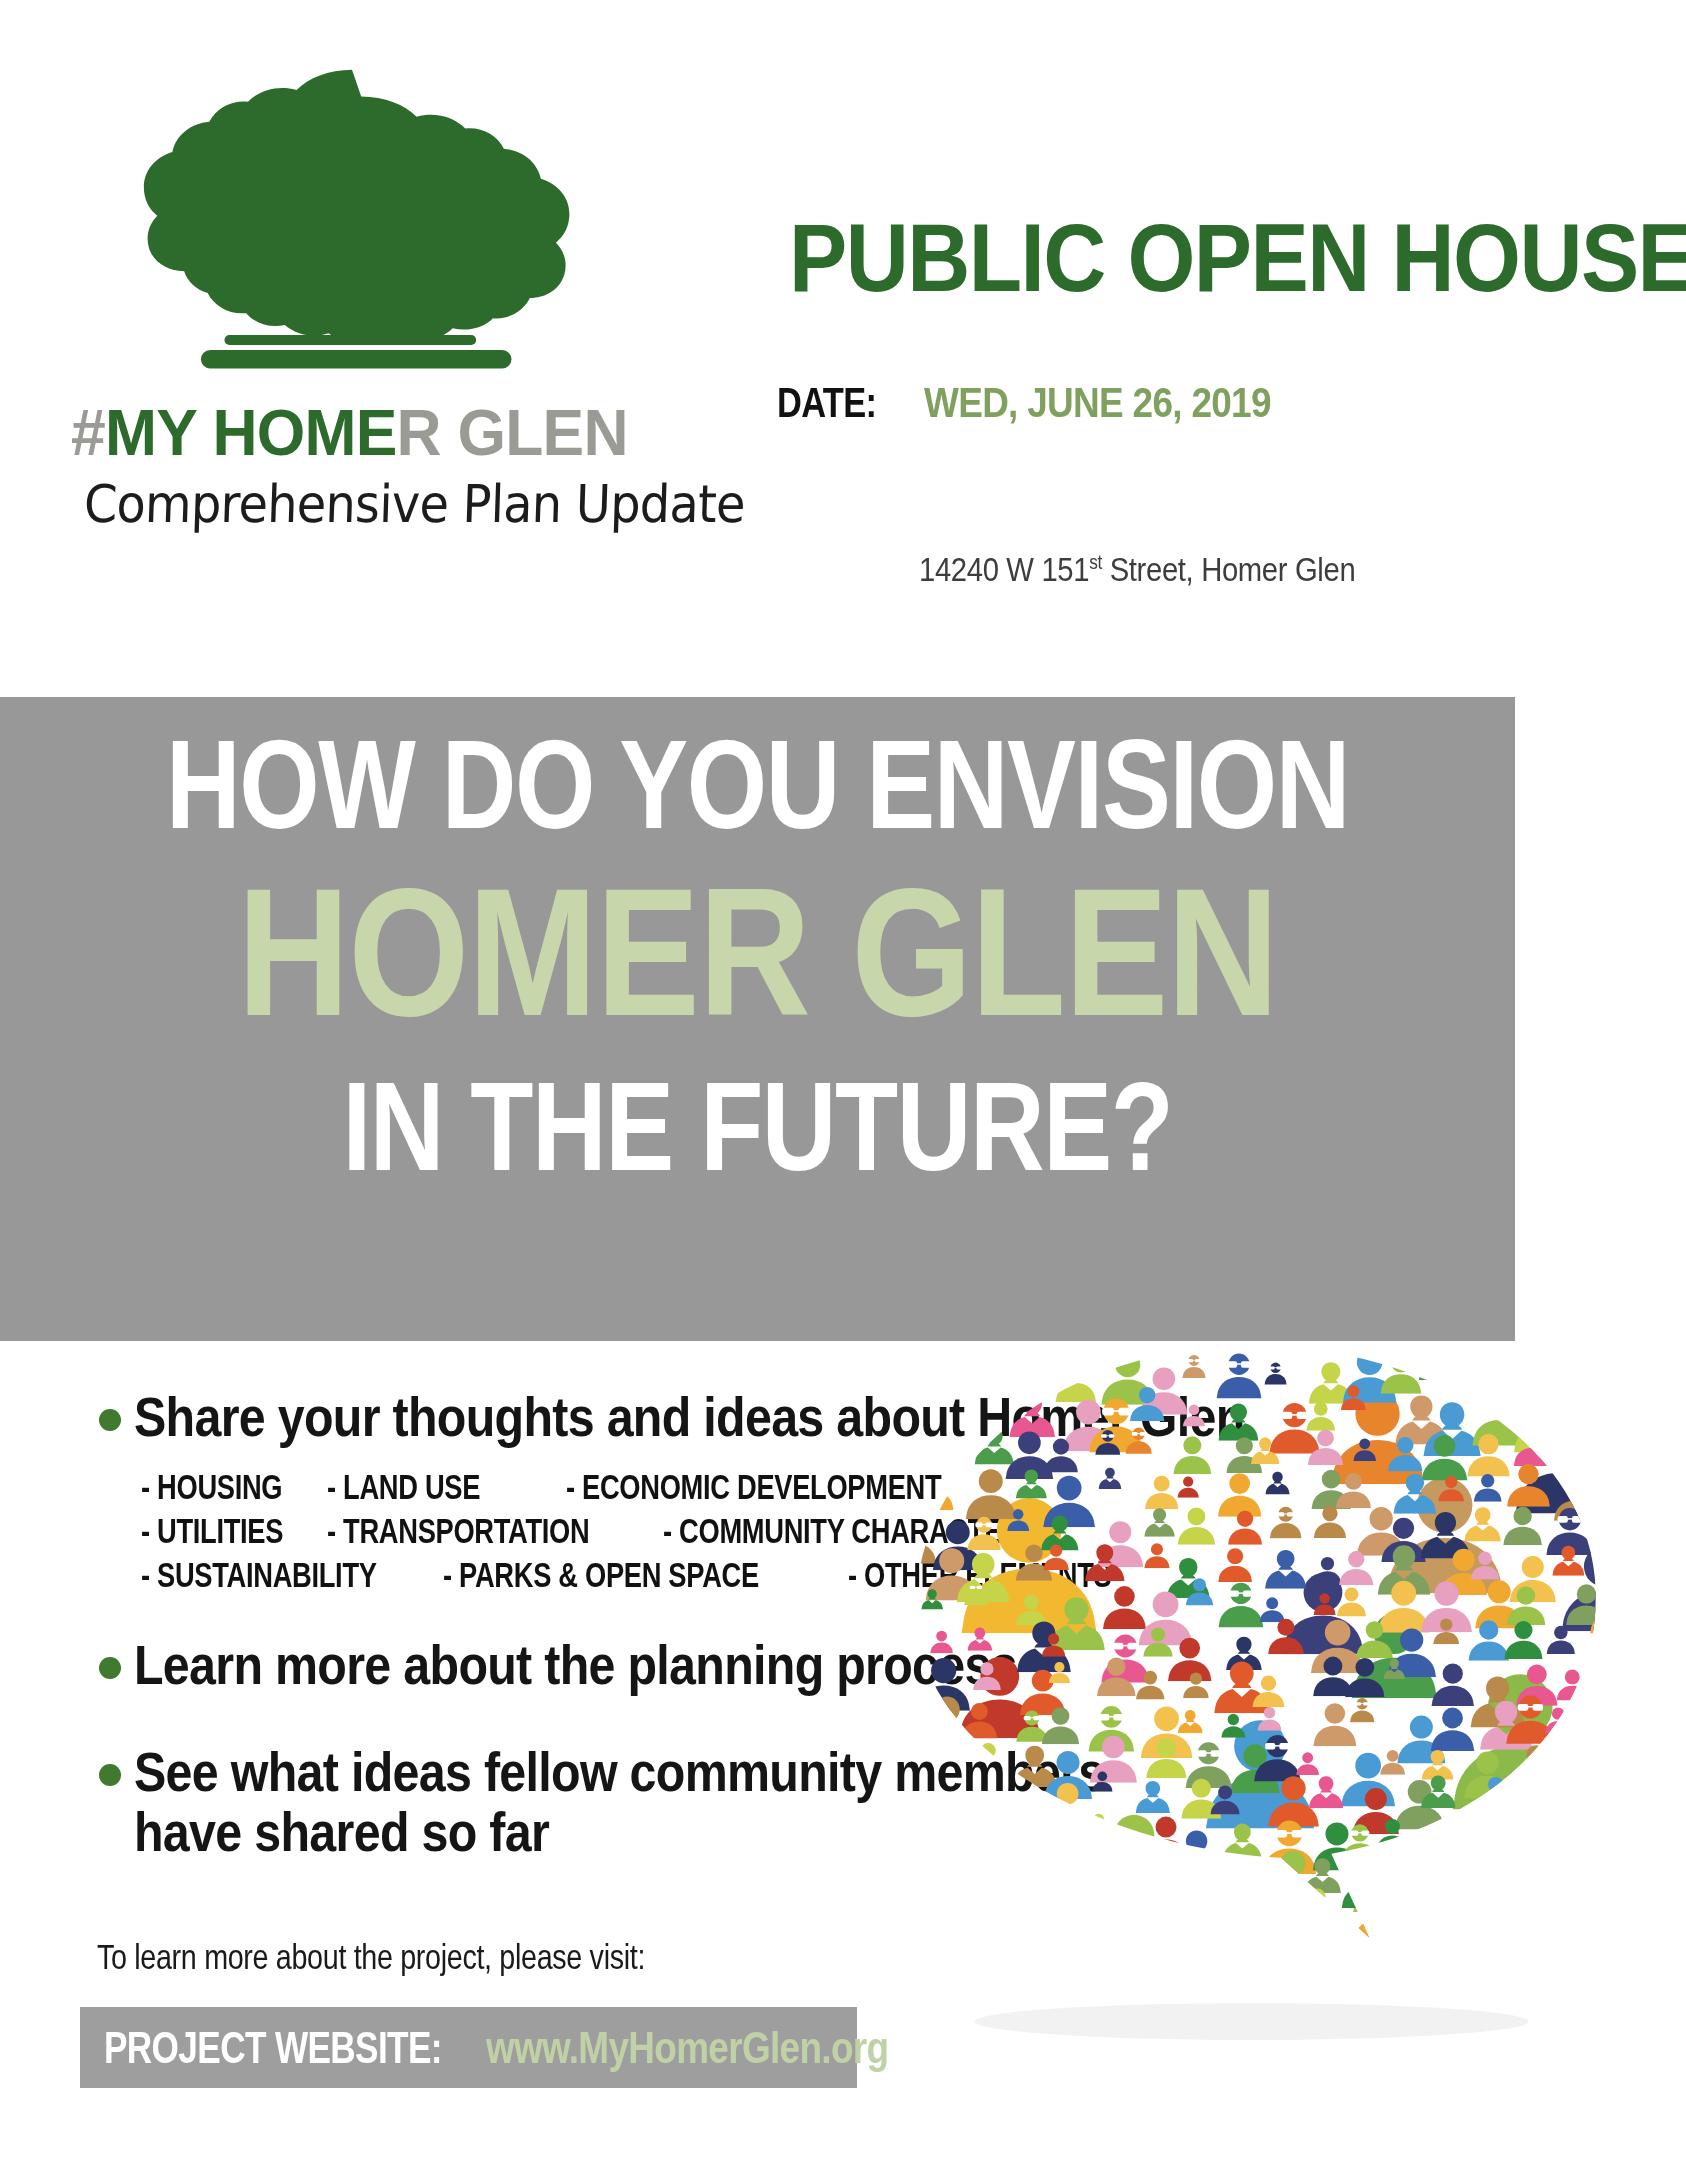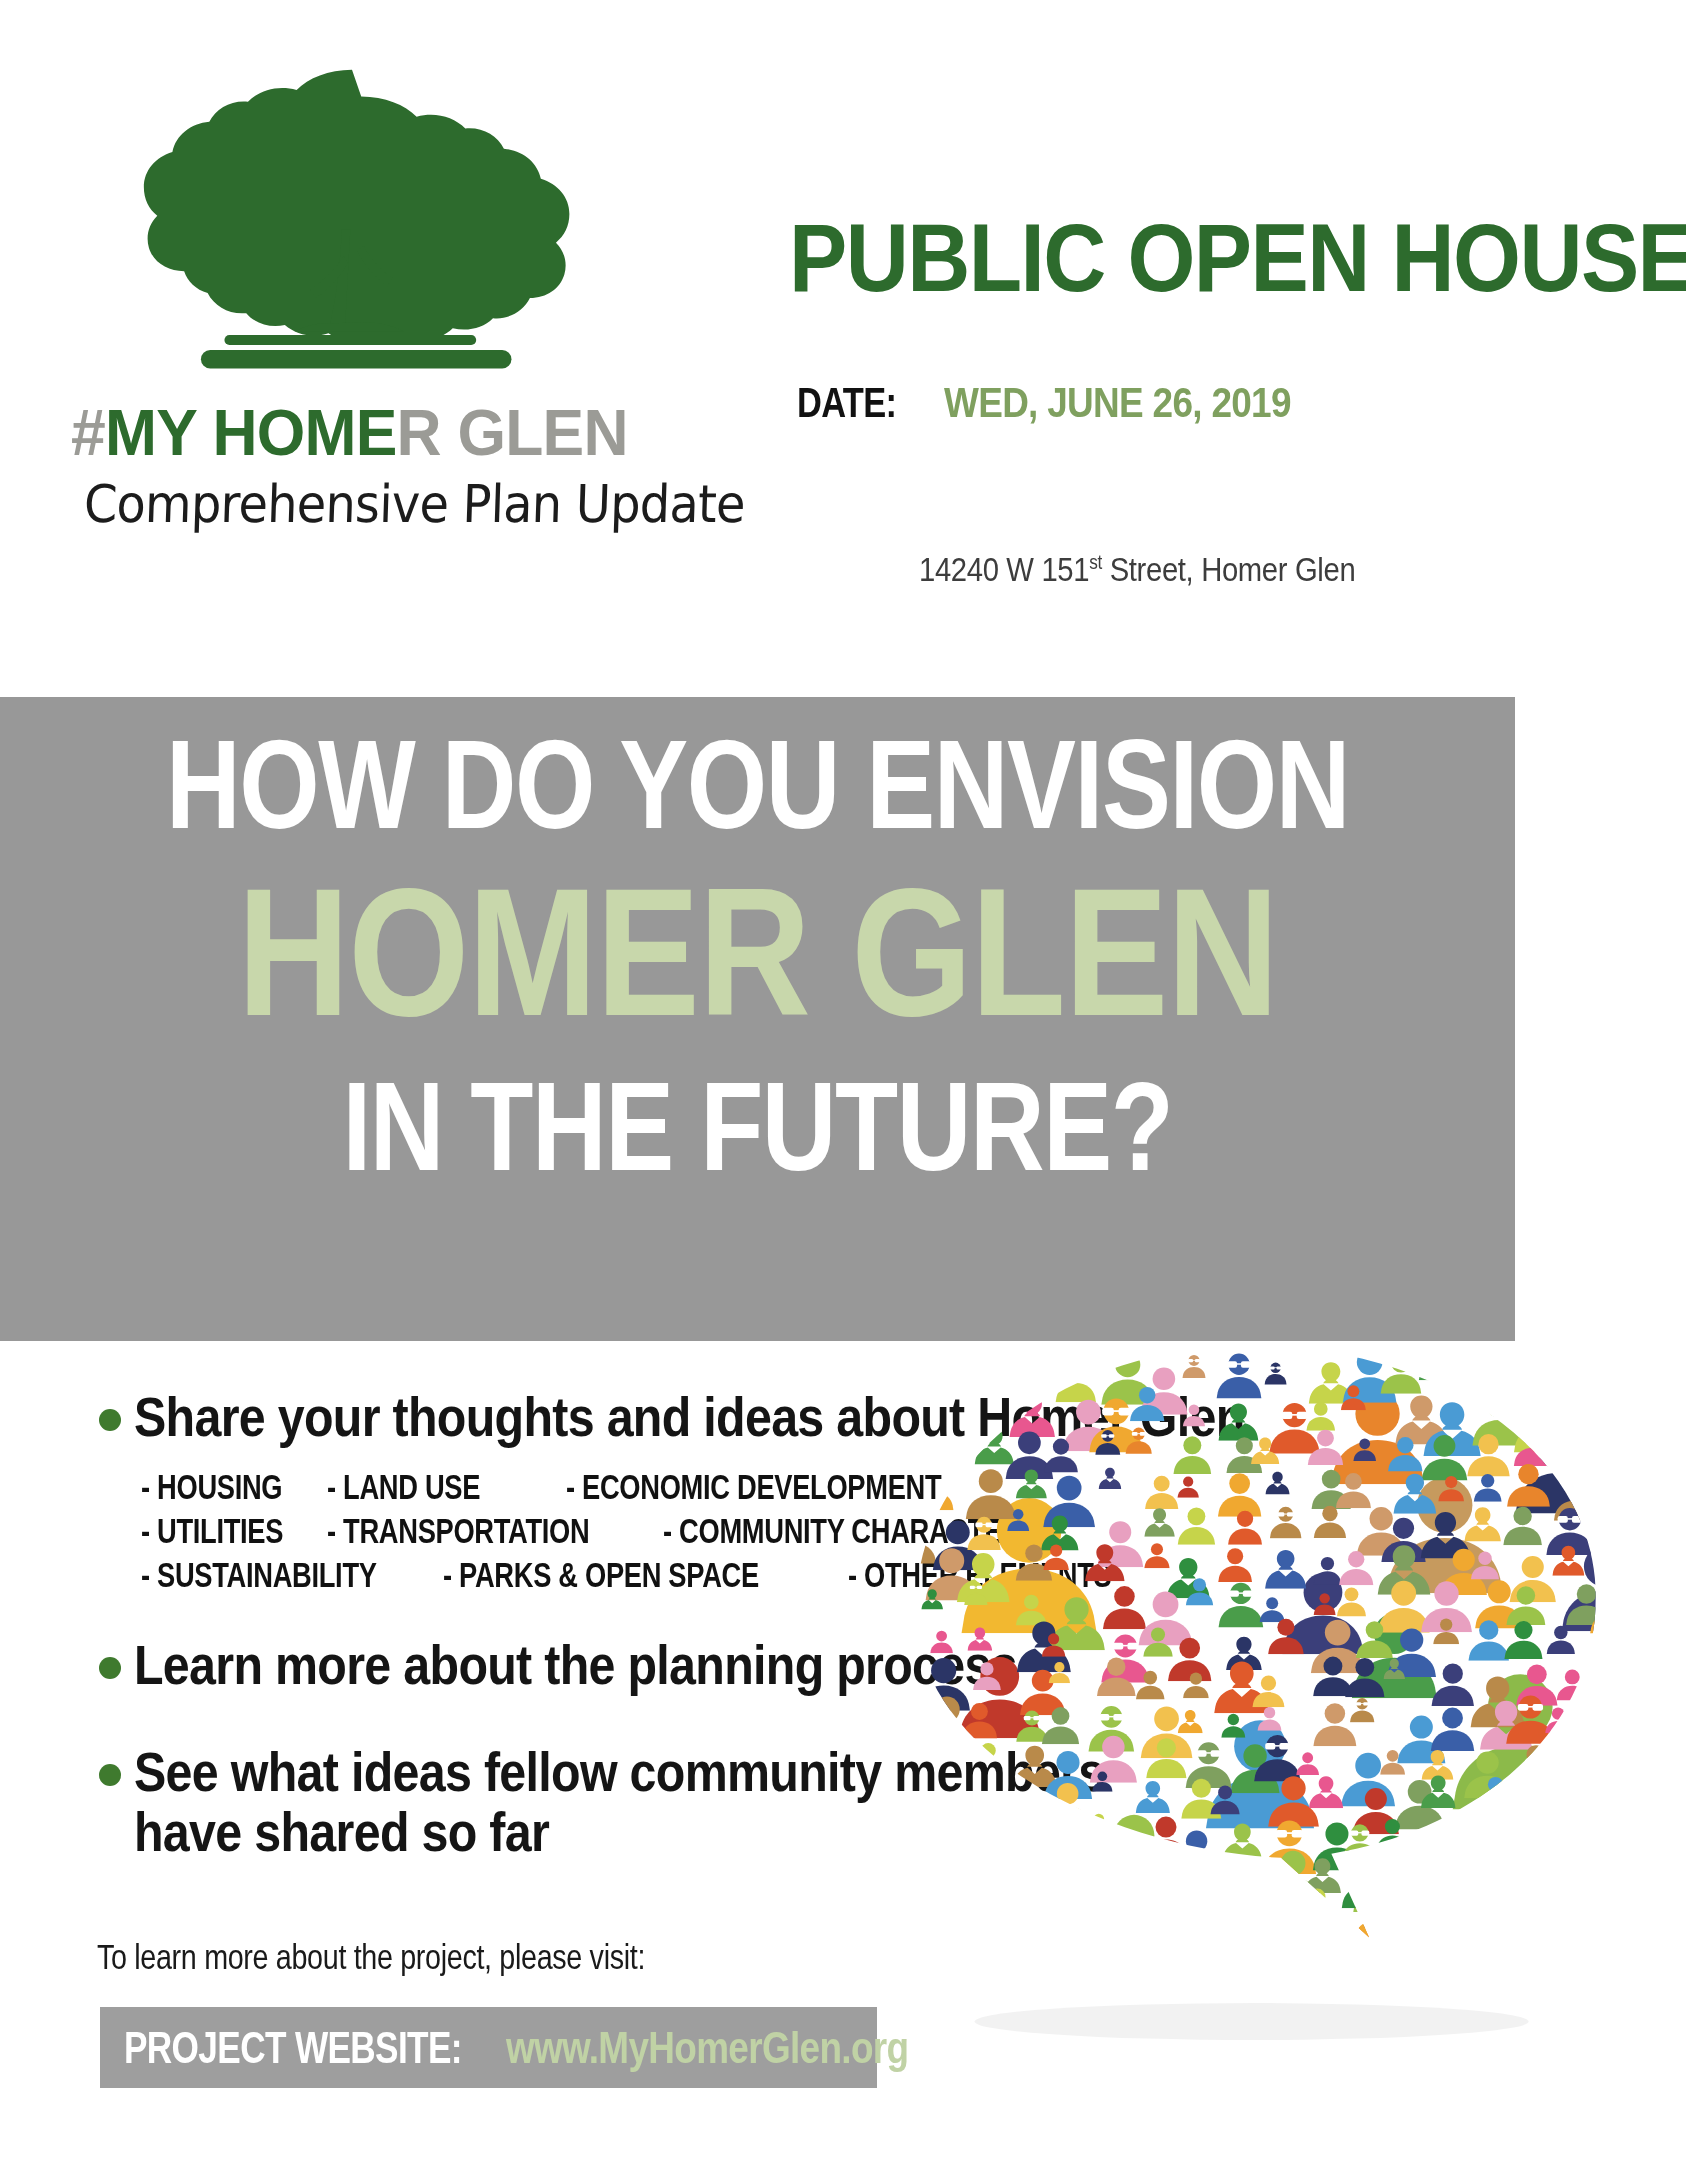--- a/index.html
+++ b/index.html
@@ -27,21 +27,21 @@
     white-space:nowrap;line-height:76px;letter-spacing:-0.8px;
     transform:scaleX(.92) skewX(-2deg);transform-origin:left center;}
   .brush{position:absolute;background:#dfe7d8;border-radius:5px;z-index:-1;}
 
   
   #open-house-title{position:absolute;left:789px;top:202px;
     font-family:"Liberation Sans", sans-serif;font-weight:bold;
     font-size:97px;color:#2d6b2d;white-space:nowrap;letter-spacing:-1.7px;
     transform:scaleX(.90);transform-origin:left center;}
   #details{position:absolute;left:777px;top:378px;width:840px;}
-  .detail-row{display:flex;align-items:center;height:49px;white-space:nowrap;margin-left:20px;}
+  .detail-row{display:flex;align-items:center;height:49px;white-space:nowrap;}
   .detail-label{font-family:"Liberation Sans",sans-serif;font-weight:bold;
     font-size:42px;color:#111;width:147px;flex:0 0 147px;
     transform:scaleX(.82);transform-origin:left center;letter-spacing:-0.8px;}
   .detail-value{font-family:"Liberation Sans",sans-serif;font-weight:bold;
     font-size:42px;color:#7fa05f;letter-spacing:-0.8px;
     transform:scaleX(.88);transform-origin:left center;}
   #address{position:absolute;left:919px;top:550px;
     font-family:"Liberation Sans",sans-serif;font-size:34px;color:#3d3d3d;
     white-space:nowrap;letter-spacing:-0.4px;
     transform:scaleX(.86);transform-origin:left center;}
@@ -81,21 +81,21 @@
   .c1{flex:0 0 186px;}
   .c2{flex:0 0 239px;}
   .c3{flex:0 0 336px;}
 
   
   #visit-note{position:absolute;left:97px;top:596px;
     font-family:"Liberation Sans",sans-serif;font-size:35px;color:#1a1a1a;
     white-space:nowrap;letter-spacing:-0.4px;
     transform:scaleX(.82);transform-origin:left center;}
   #website-bar{position:absolute;left:80px;top:666px;width:777px;height:81px;
-    background:#9e9e9e;display:flex;align-items:center;margin-left:20px;}
+    background:#9e9e9e;display:flex;align-items:center;}
   #website-bar .wl{font-family:"Liberation Sans",sans-serif;font-weight:bold;
     font-size:44px;color:#ffffff;margin-left:23.5px;letter-spacing:-0.8px;
     transform:scaleX(.80);transform-origin:left center;white-space:nowrap;}
   #website-bar .wv{font-family:"Liberation Sans",sans-serif;font-weight:bold;
     font-size:45px;color:#c0d2a5;margin-left:-40px;letter-spacing:-0.8px;
     transform:scaleX(.82);transform-origin:left center;white-space:nowrap;}
 
   
   #bubble{position:absolute;left:857px;top:-8.4px;width:806px;height:739px;}
 </style>

